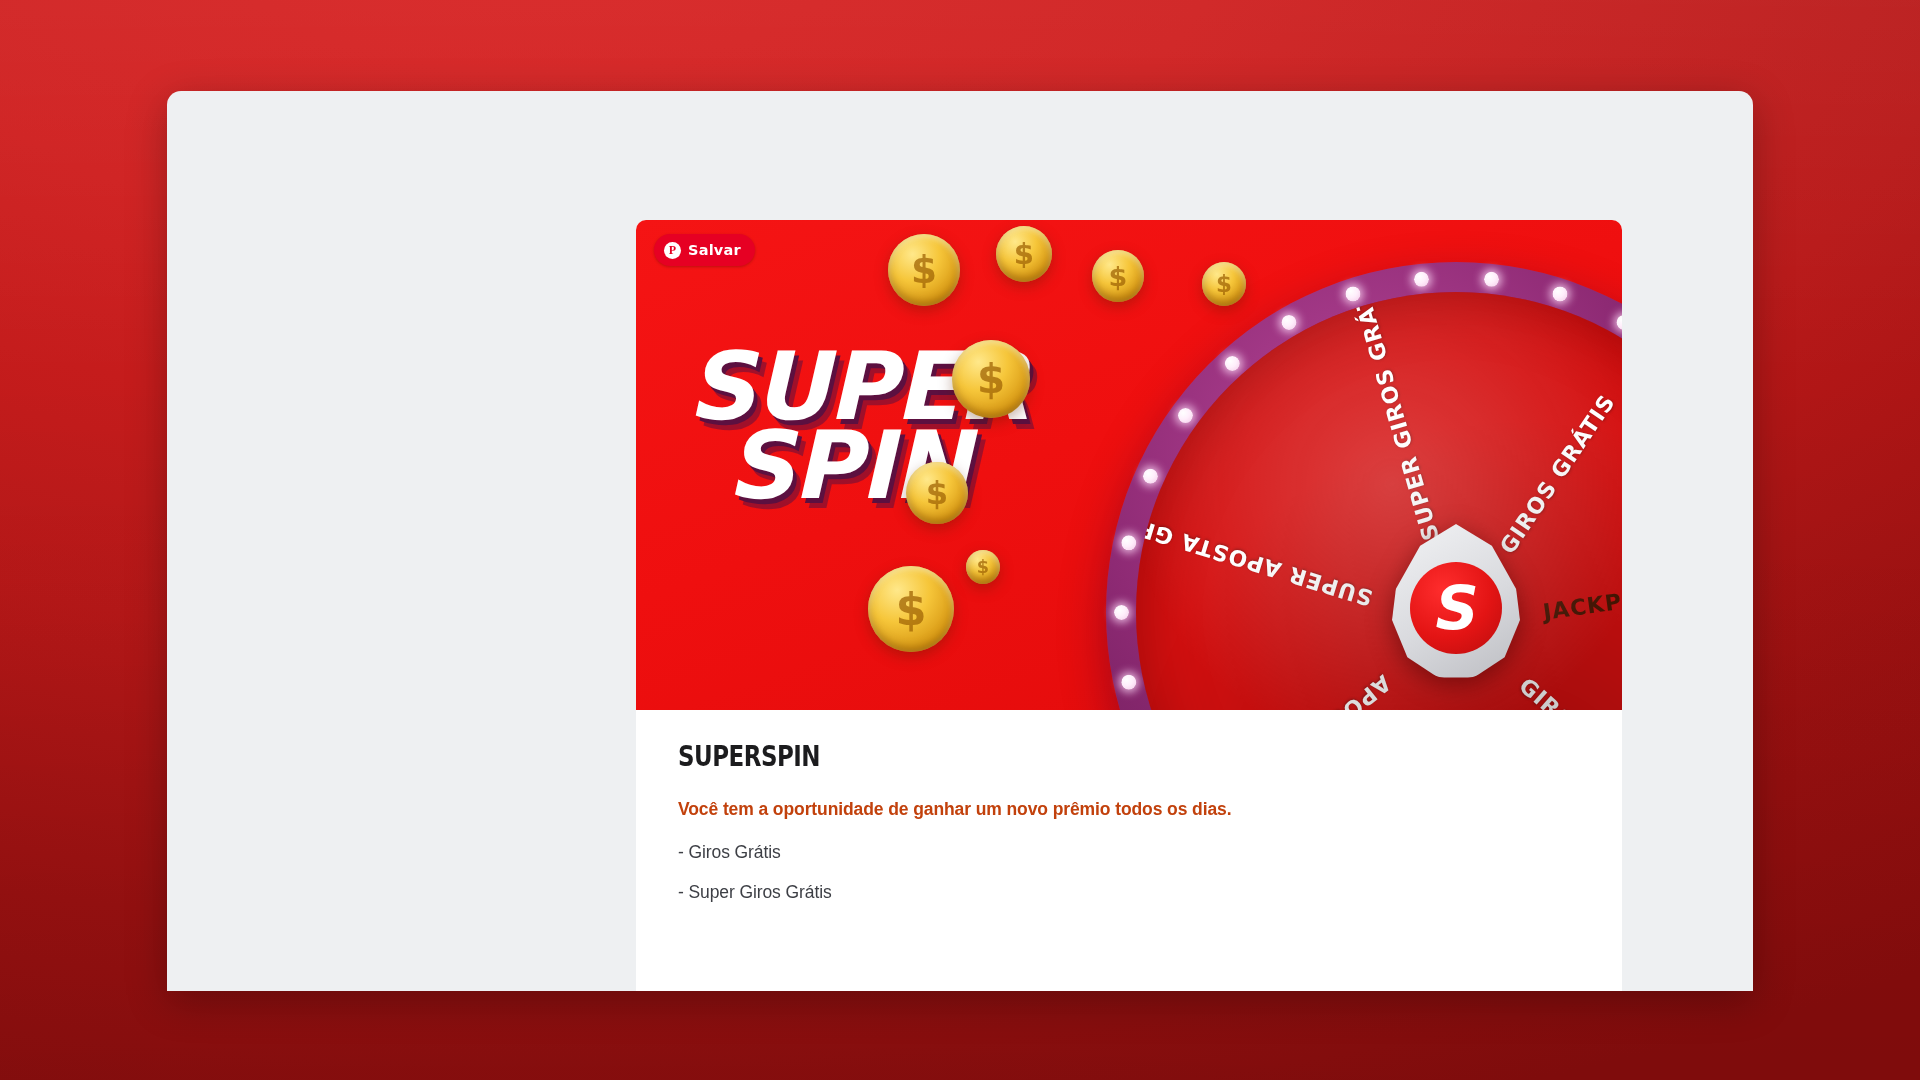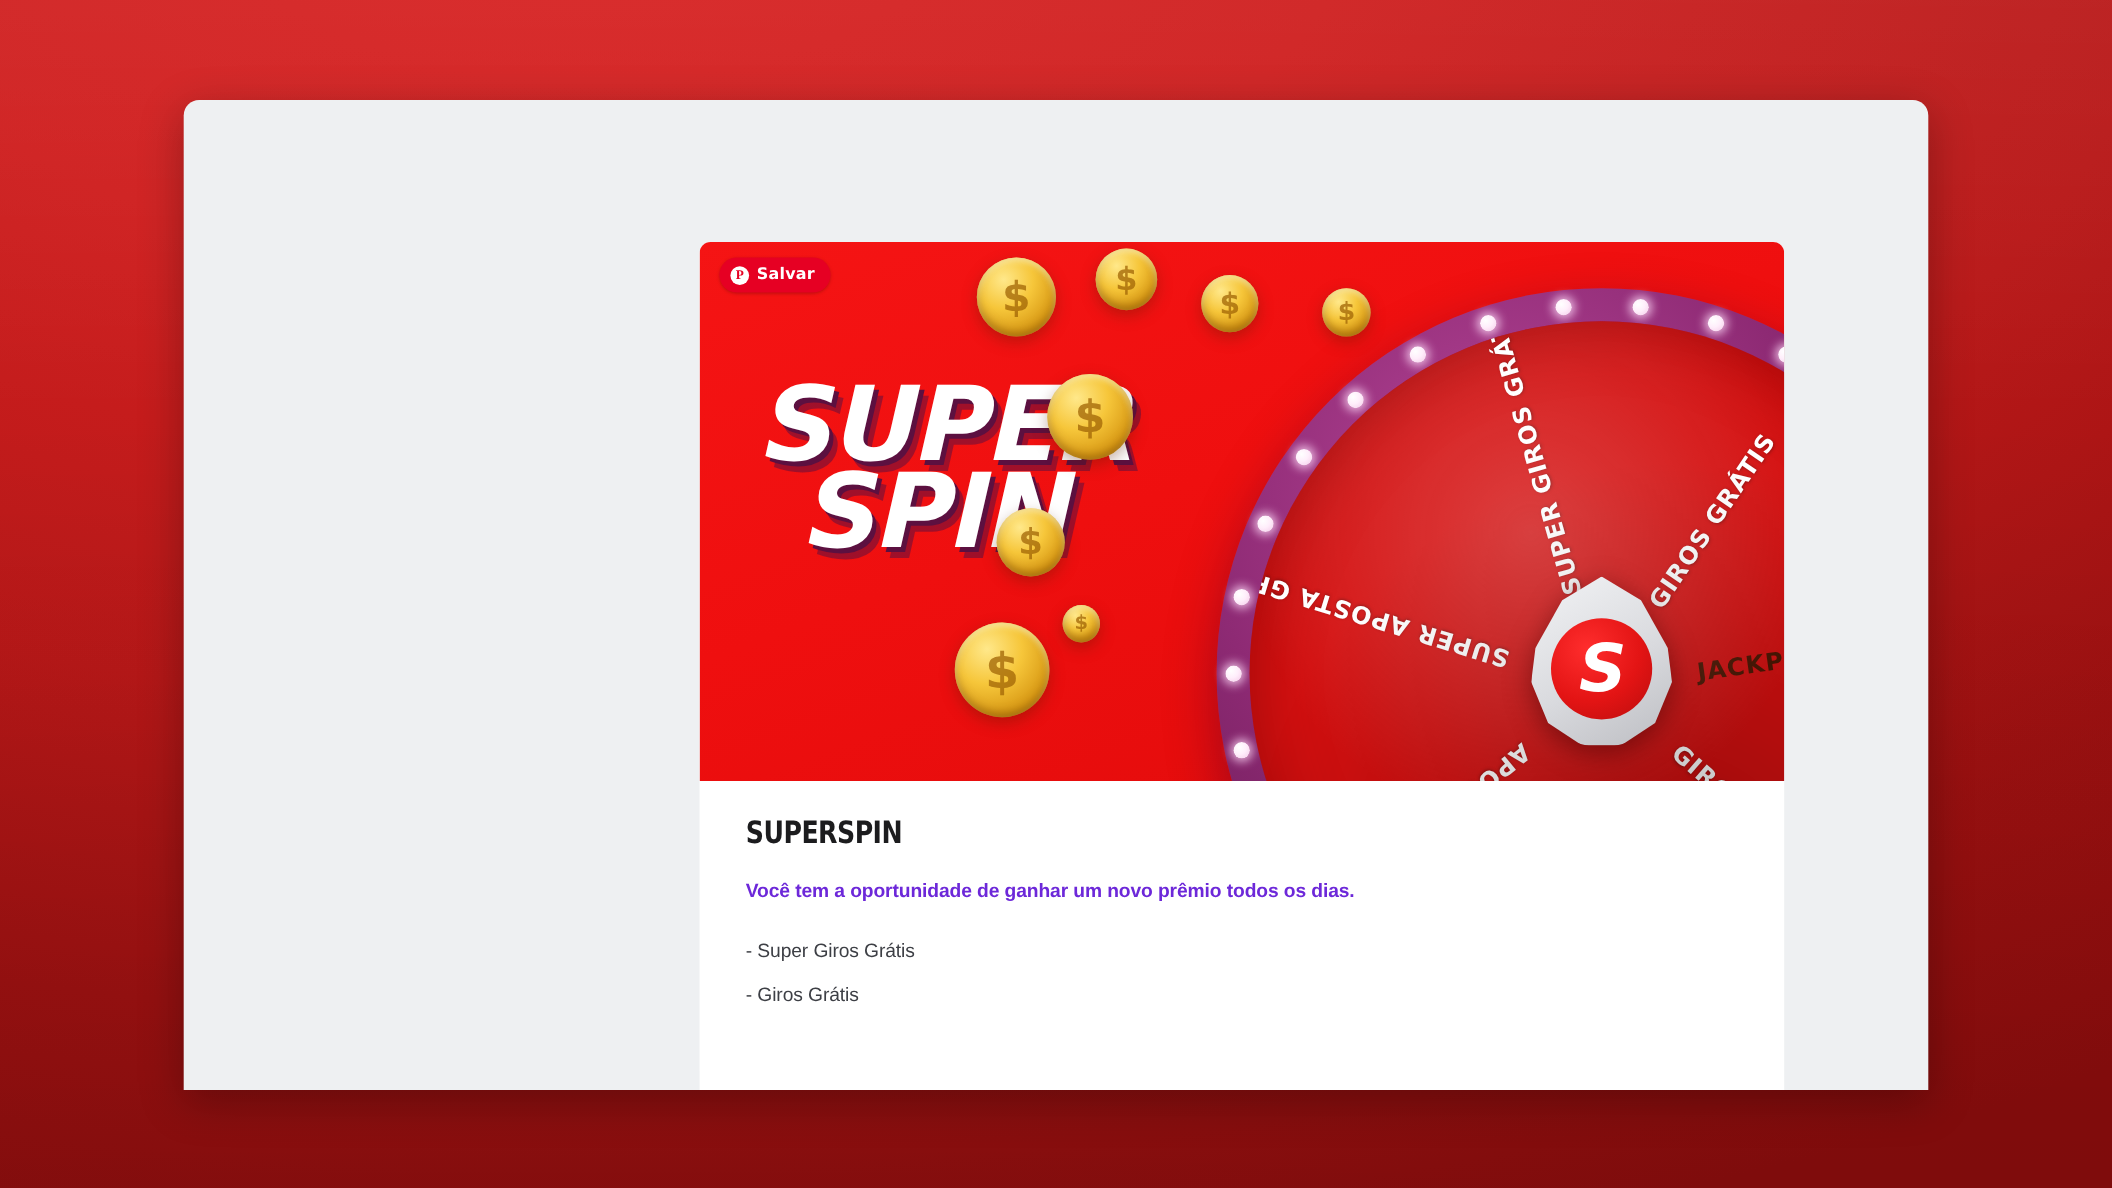--- a/index.html
+++ b/index.html
@@ -253,22 +253,22 @@
     font-weight: 700;
     color: #1c1c1e;
     letter-spacing: -0.6px;
     transform: scaleX(0.82);
     transform-origin: left center;
     margin-bottom: 26px;
   }
   #lead-paragraph {
     font-size: 17.5px;
     font-weight: 700;
-    color: #6d28d9;
-    margin-bottom: 34px;
+    color: #c2410c;
+    margin-bottom: 22px;
     letter-spacing: -0.1px;
   }
   #intro-paragraph {
     font-size: 17.5px;
     font-weight: 400;
     color: #3d3f45;
     margin-bottom: 19px;
     letter-spacing: -0.1px;
   }
   .prize-item {
@@ -370,21 +370,21 @@
           <div class="coin" style="left: 270px; top: 242px; width: 62px; height: 62px; font-size: 62px;"></div>
           <div class="coin" style="left: 330px; top: 330px; width: 34px; height: 34px; font-size: 34px;"></div>
           <div class="coin" style="left: 232px; top: 346px; width: 86px; height: 86px; font-size: 86px;"></div>
         </div>
     </div>
 
     <div id="card-body">
       <div id="page-title">SUPERSPIN</div>
       <p id="lead-paragraph">Você tem a oportunidade de ganhar um novo prêmio todos os dias.</p>
       <div id="prize-list">
+          <div class="prize-item">- Giros Grátis</div>
           <div class="prize-item">- Super Giros Grátis</div>
-          <div class="prize-item">- Giros Grátis</div>
         </div>
     </div>
 
   </div>
 
   <div id="panel-cut"></div>
 </div>
 
 </body></html>

